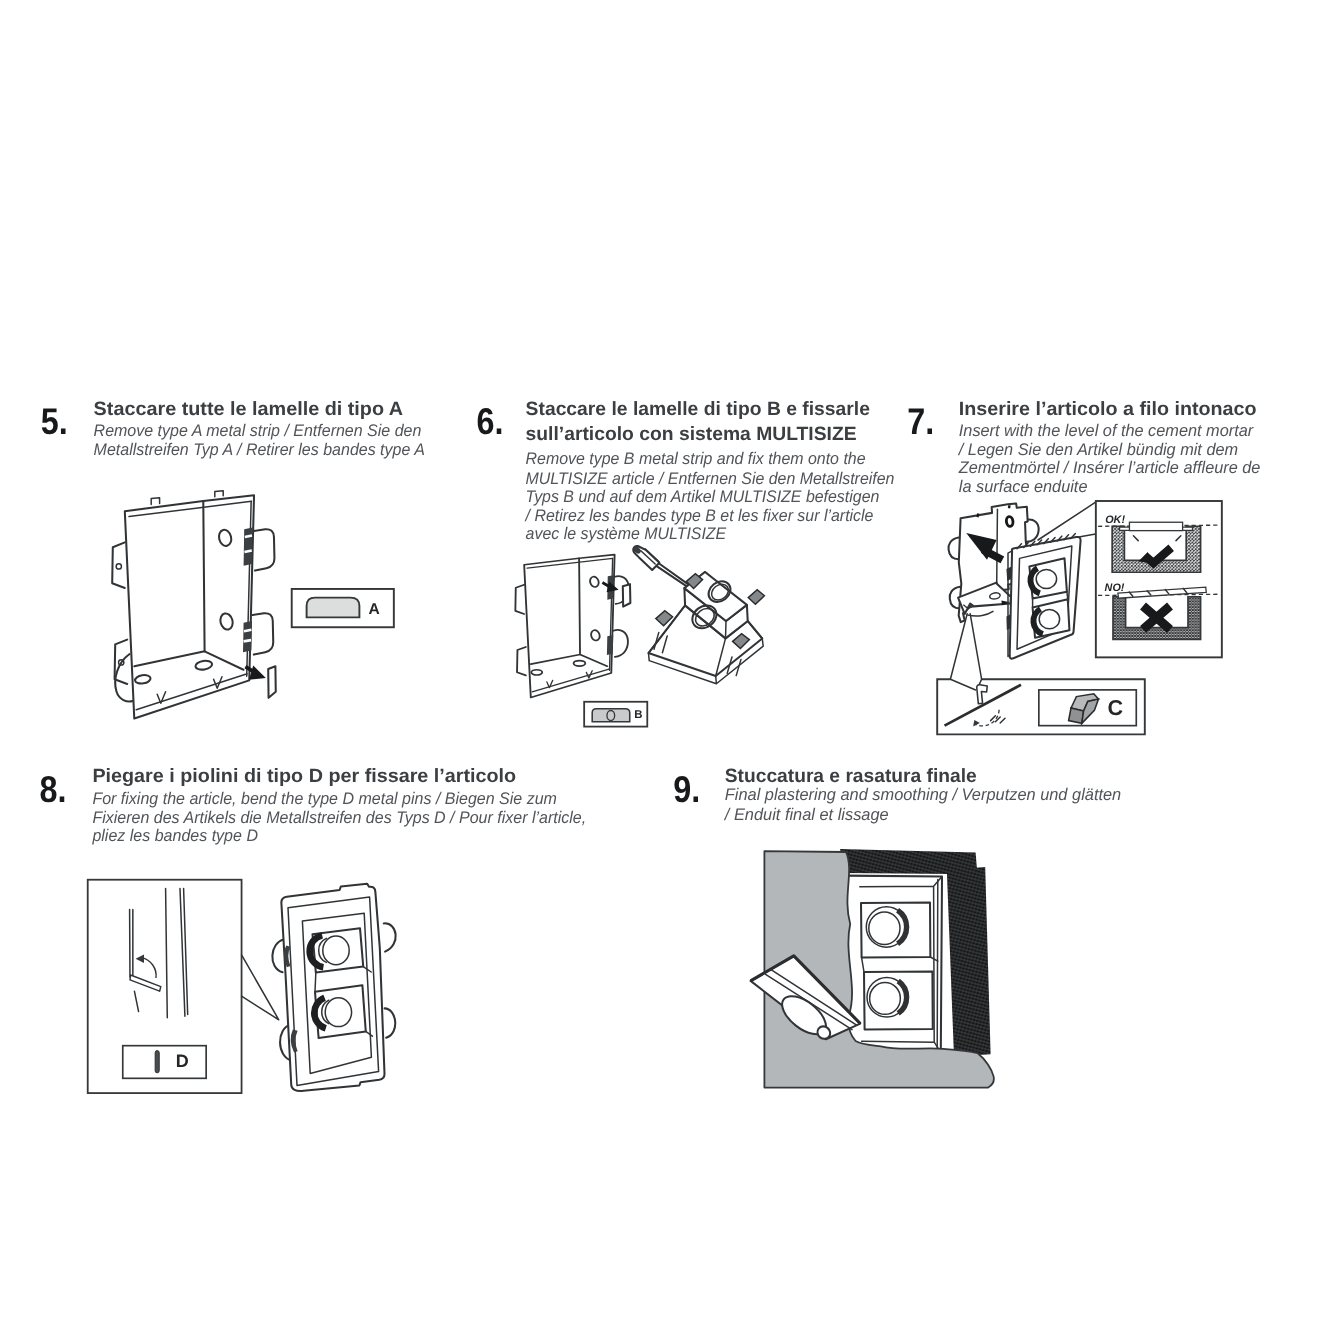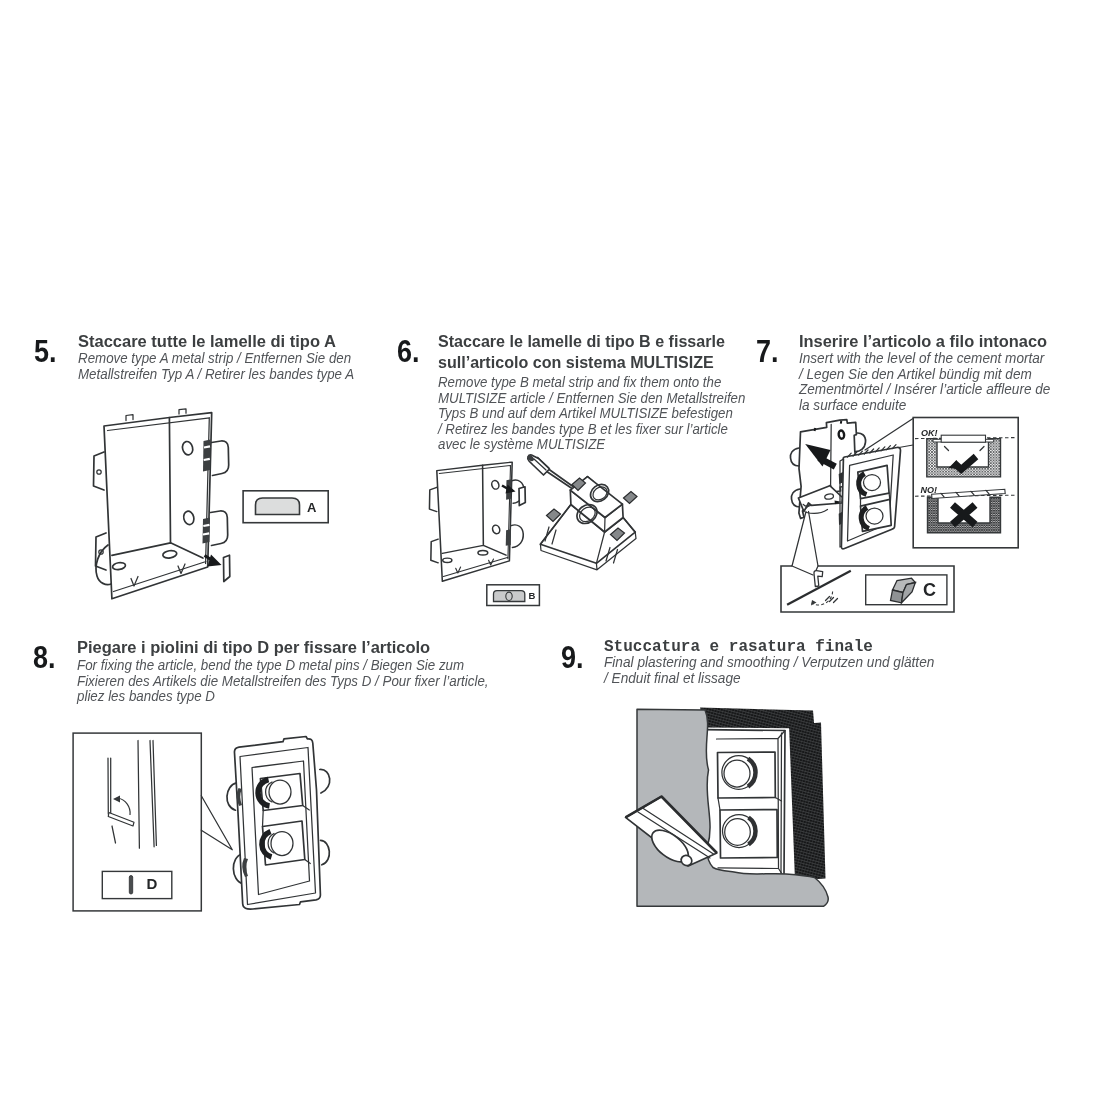--- a/index.html
+++ b/index.html
@@ -31,21 +31,21 @@
 
 <div class="num" style="left:756px;top:336px;">7.</div>
 <div class="h" style="left:799px;top:331px;transform:scaleX(1.026);transform-origin:0 0;">Inserire l’articolo a filo intonaco</div>
 <div class="sub" style="left:799px;top:351px;transform:scaleX(0.970);">Insert with the level of the cement mortar<br>/ Legen Sie den Artikel bündig mit dem<br>Zementmörtel / Insérer l’article affleure de<br>la surface enduite</div>
 
 <div class="num" style="left:33px;top:642px;">8.</div>
 <div class="h" style="left:77px;top:637px;transform:scaleX(1.029);transform-origin:0 0;">Piegare i piolini di tipo D per fissare l’articolo</div>
 <div class="sub" style="left:77px;top:658px;transform:scaleX(0.953);">For fixing the article, bend the type D metal pins / Biegen Sie zum<br>Fixieren des Artikels die Metallstreifen des Typs D / Pour fixer l’article,<br>pliez les bandes type D</div>
 
 <div class="num" style="left:561px;top:642px;">9.</div>
-<div class="h" style="left:604px;top:637px;font-family:Liberation Mono, monospace;">Stuccatura e rasatura finale</div>
+<div class="h" style="left:604px;top:637px;">Stuccatura e rasatura finale</div>
 <div class="sub" style="left:604px;top:655px;transform:scaleX(0.975);">Final plastering and smoothing / Verputzen und glätten<br>/ Enduit final et lissage</div>
 
 <svg id="d5" style="left:80px;top:400px;" width="260" height="215" viewBox="0 0 260 215">
 
   <path class="ln" d="M24,52 L14,56 L13.5,86 L24,90"></path>
   <circle class="lnt" cx="19" cy="72" r="2.2"></circle>
   <path class="ln" d="M26,133 L16,137 L15.5,166 L26,170"></path>
   <circle class="lnt" cx="21" cy="152" r="2.2"></circle>
   <path class="ln" d="M28,145 C18,152 14,166 17,176 C19,183 26,186 31,184"></path>
 

